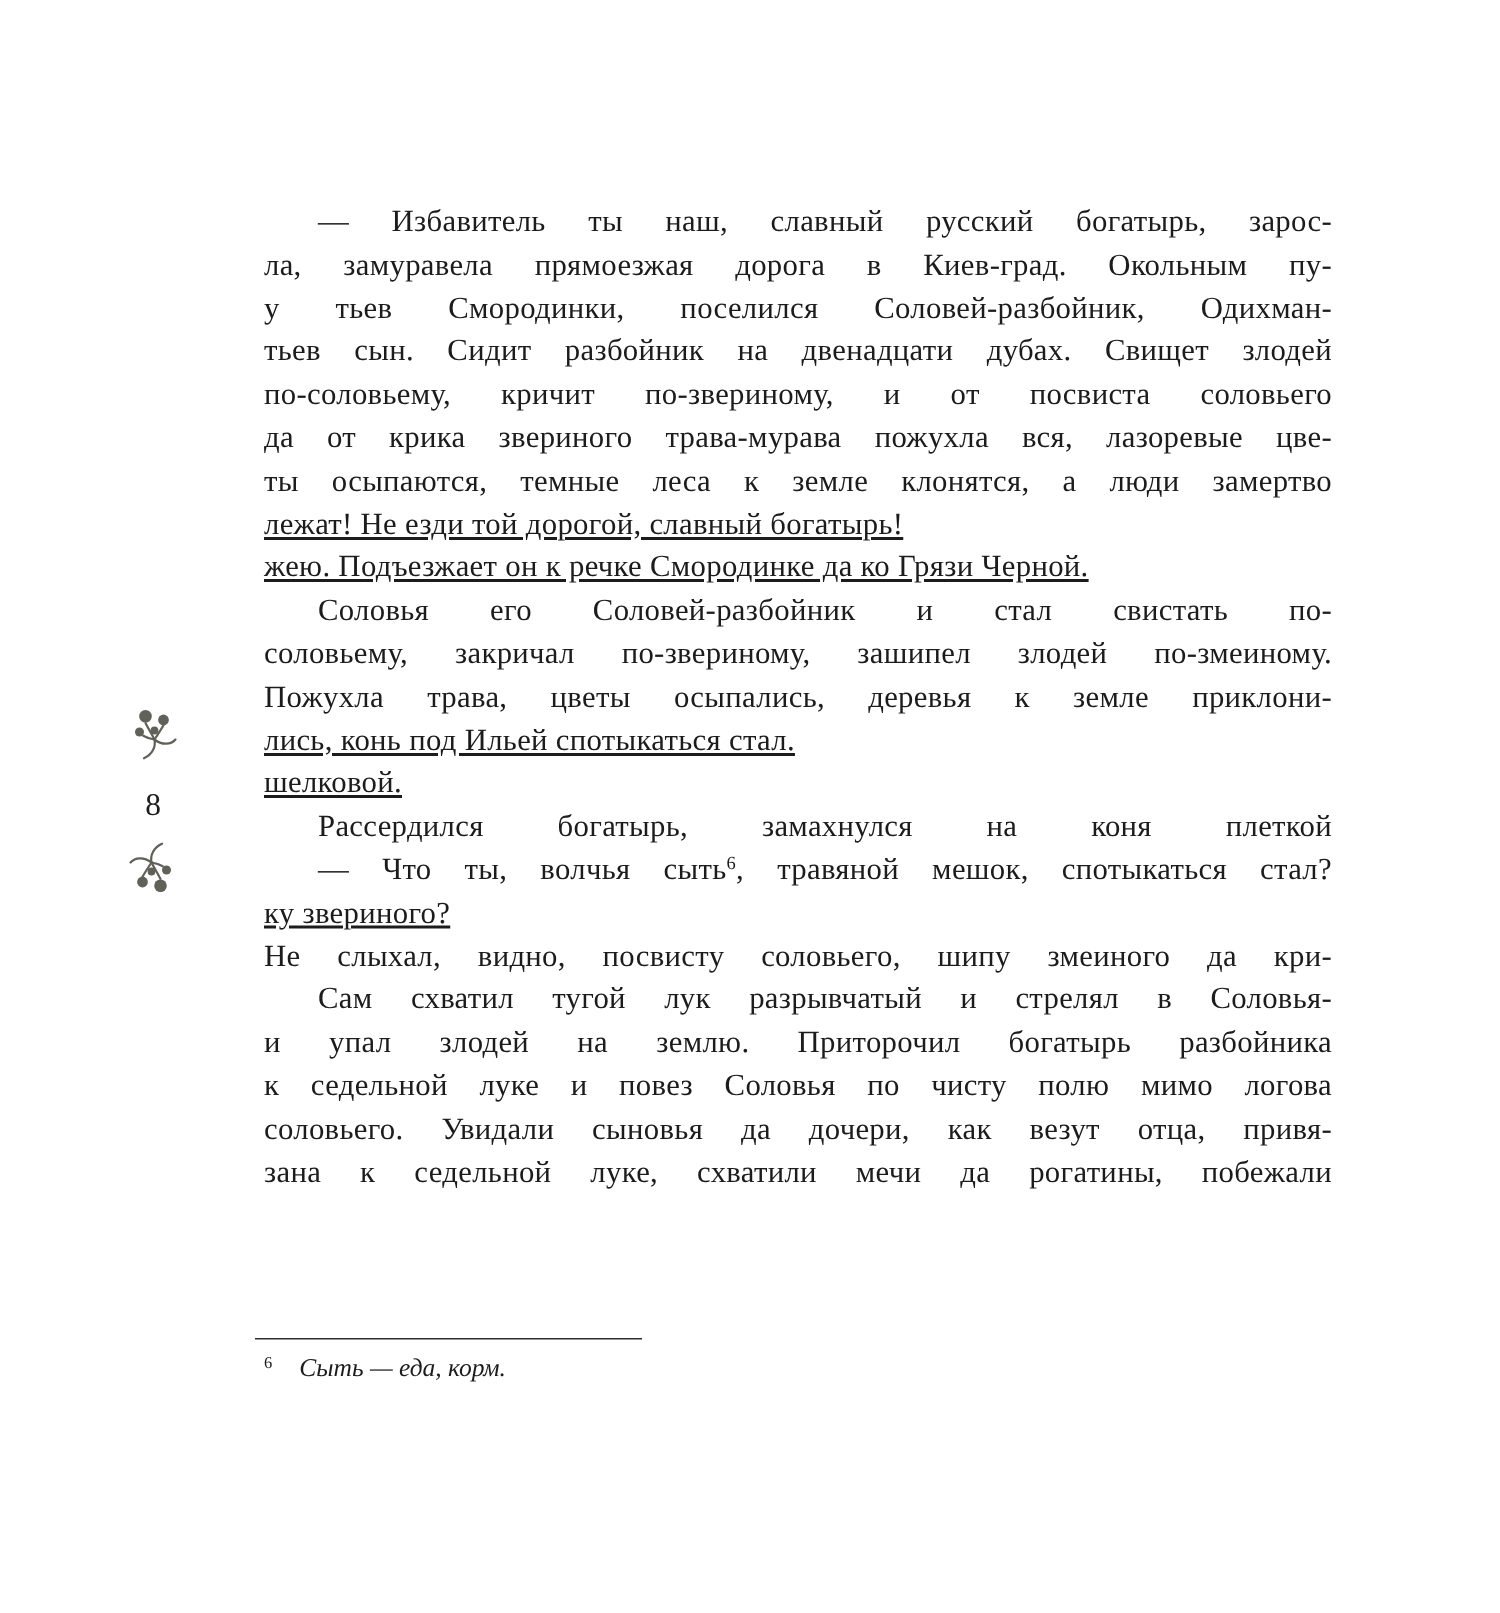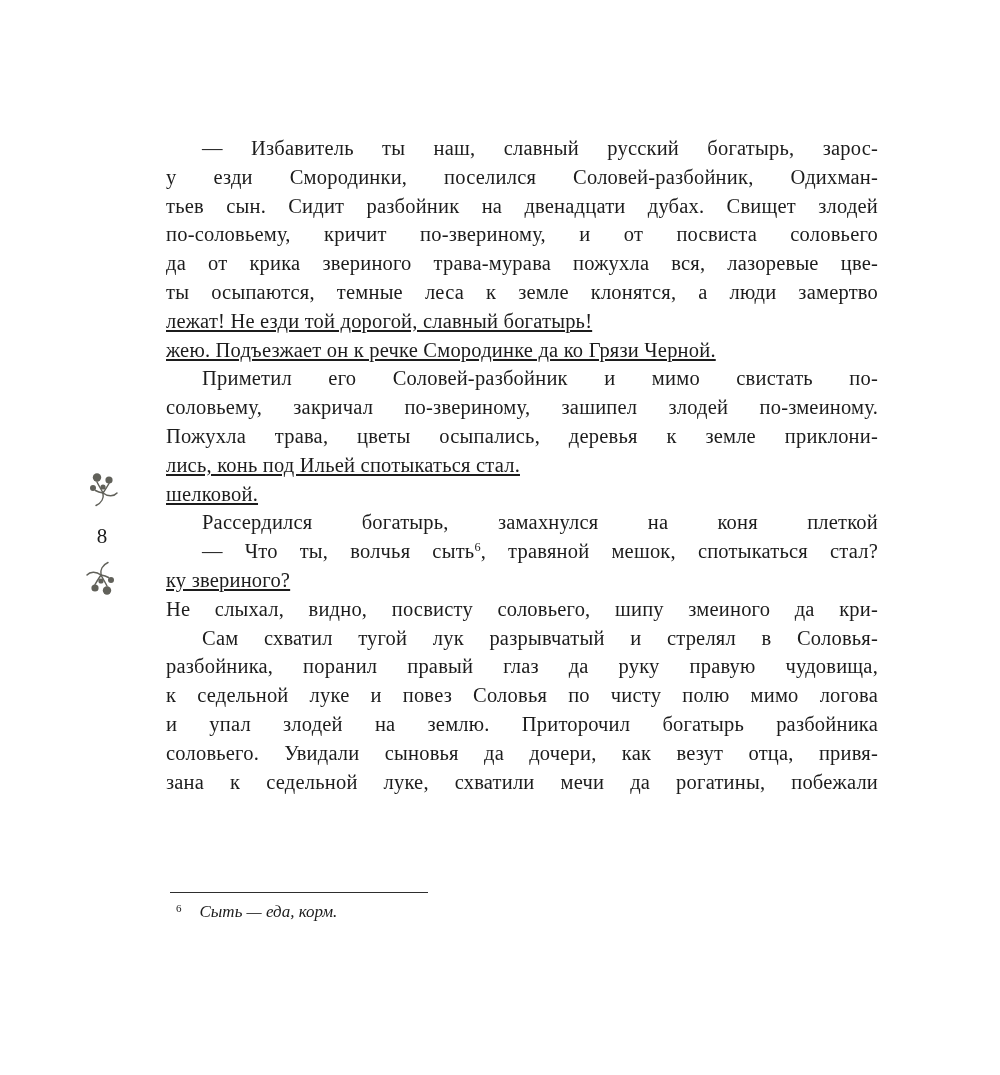--- a/index.html
+++ b/index.html
@@ -16,21 +16,21 @@
     position: absolute;
     left: 0; top: 0;
     width: 1000px;
     height: 1075px;
     background: #ffffff;
   }
 
   
   .textblock {
     position: absolute;
-    left: 166px;
+    left: 176px;
     top: 134px;
     width: 712px;
     font-size: 20.5px;
     line-height: 28.8px;
     letter-spacing: 0.01em;
   }
   .line {
     text-align: justify;
     text-align-last: justify;
   }
@@ -127,40 +127,40 @@
         <path d="M23 11.5 C 21 15, 19 18, 17 21"></path>
         <path d="M9.5 18.5 C 12 20, 14.5 20.6, 17 21"></path>
         <path d="M17 21 C 18 26, 15.5 31, 10 33.5"></path>
         <path d="M17 21 C 22 25, 28 24.5, 31 21"></path>
       </g>
     </svg>
   </div>
 
   <div class="textblock" id="textblock">
       <div class="line firstline">— Избавитель ты наш, славный русский богатырь, зарос-</div>
-      <div class="line">у езди Смородинки, поселился Соловей-разбойник, Одихман-</div>
+      <div class="line">ла, замуравела прямоезжая дорога в Киев-град. Окольным пу-</div>
+      <div class="line">у тьев Смородинки, поселился Соловей-разбойник, Одихман-</div>
       <div class="line">тьев сын. Сидит разбойник на двенадцати дубах. Свищет злодей</div>
       <div class="line">по-соловьему, кричит по-звериному, и от посвиста соловьего</div>
       <div class="line">да от крика звериного трава-мурава пожухла вся, лазоревые цве-</div>
       <div class="line">ты осыпаются, темные леса к земле клонятся, а люди замертво</div>
       <div class="line lastline">лежат! Не езди той дорогой, славный богатырь!</div>
       <div class="line lastline">жею. Подъезжает он к речке Смородинке да ко Грязи Черной.</div>
-      <div class="line firstline">Приметил его Соловей-разбойник и мимо свистать по-</div>
+      <div class="line firstline">Соловья его Соловей-разбойник и стал свистать по-</div>
       <div class="line">соловьему, закричал по-звериному, зашипел злодей по-змеиному.</div>
       <div class="line">Пожухла трава, цветы осыпались, деревья к земле приклони-</div>
       <div class="line lastline">лись, конь под Ильей спотыкаться стал.</div>
       <div class="line lastline">шелковой.</div>
       <div class="line firstline">Рассердился богатырь, замахнулся на коня плеткой</div>
       <div class="line firstline">— Что ты, волчья сыть<sup class="fnref">6</sup>, травяной мешок, спотыкаться стал?</div>
       <div class="line lastline">ку звериного?</div>
       <div class="line">Не слыхал, видно, посвисту соловьего, шипу змеиного да кри-</div>
       <div class="line firstline">Сам схватил тугой лук разрывчатый и стрелял в Соловья-</div>
-      <div class="line">разбойника, поранил правый глаз да руку правую чудовища,</div>
+      <div class="line">и упал злодей на землю. Приторочил богатырь разбойника</div>
       <div class="line">к седельной луке и повез Соловья по чисту полю мимо логова</div>
-      <div class="line">и упал злодей на землю. Приторочил богатырь разбойника</div>
       <div class="line">соловьего. Увидали сыновья да дочери, как везут отца, привя-</div>
       <div class="line">зана к седельной луке, схватили мечи да рогатины, побежали</div>
     </div>
 
   <div class="footnote">
     <div class="fn-rule"></div>
     <div class="fn-text"><sup class="fn-marker">6</sup><span class="fn-body">Сыть — еда, корм.</span></div>
   </div>
 
 </div>

